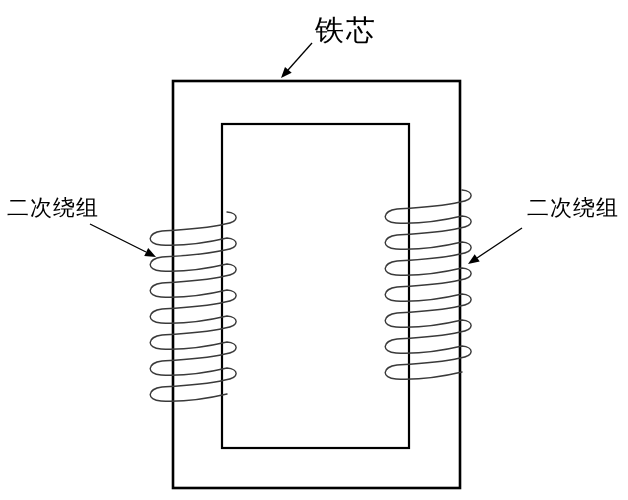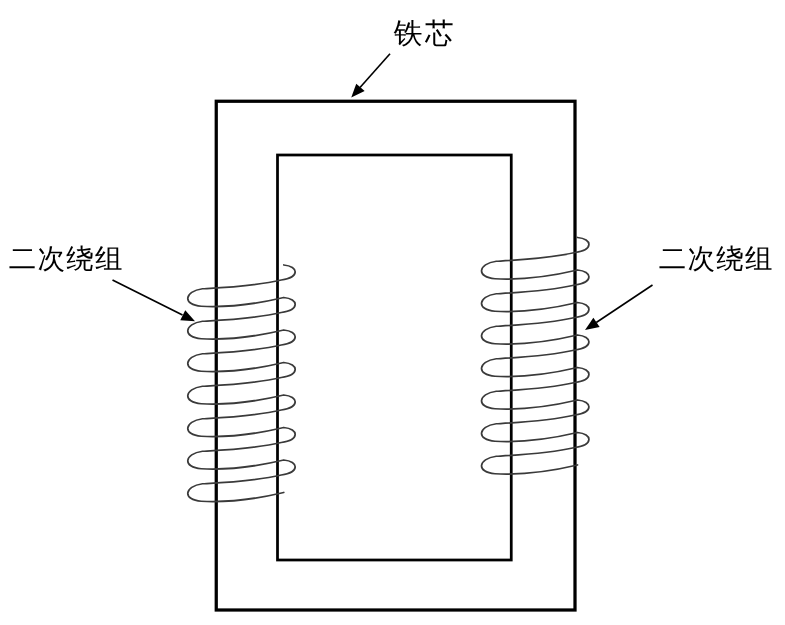--- a/index.html
+++ b/index.html
@@ -24,22 +24,23 @@
     position: absolute;
     color: #000000;
     white-space: nowrap;
     line-height: 1.1;
     letter-spacing: 1px;
     user-select: none;
   }
   .label-iron-core {
     left: 315px;
     top: 15px;
-    font-size: 23px;
+    font-size: 29px;
     letter-spacing: 2px;
+    font-family: Liberation Serif, serif;
   }
   .label-left-winding {
     left: 7px;
     top: 196px;
     font-size: 22px;
   }
   .label-right-winding {
     left: 527px;
     top: 196px;
     font-size: 22px;

